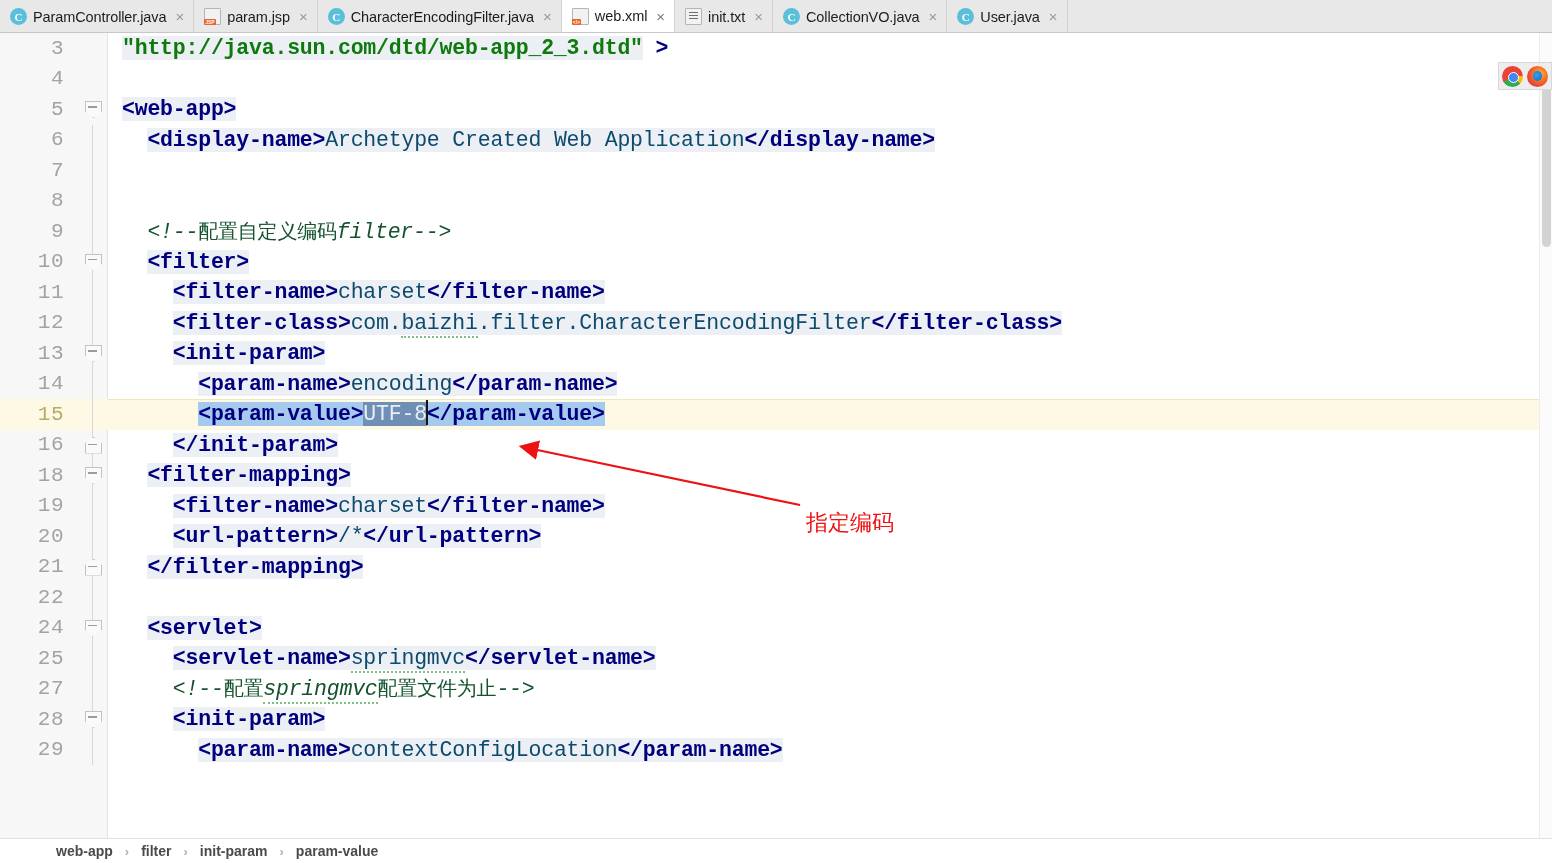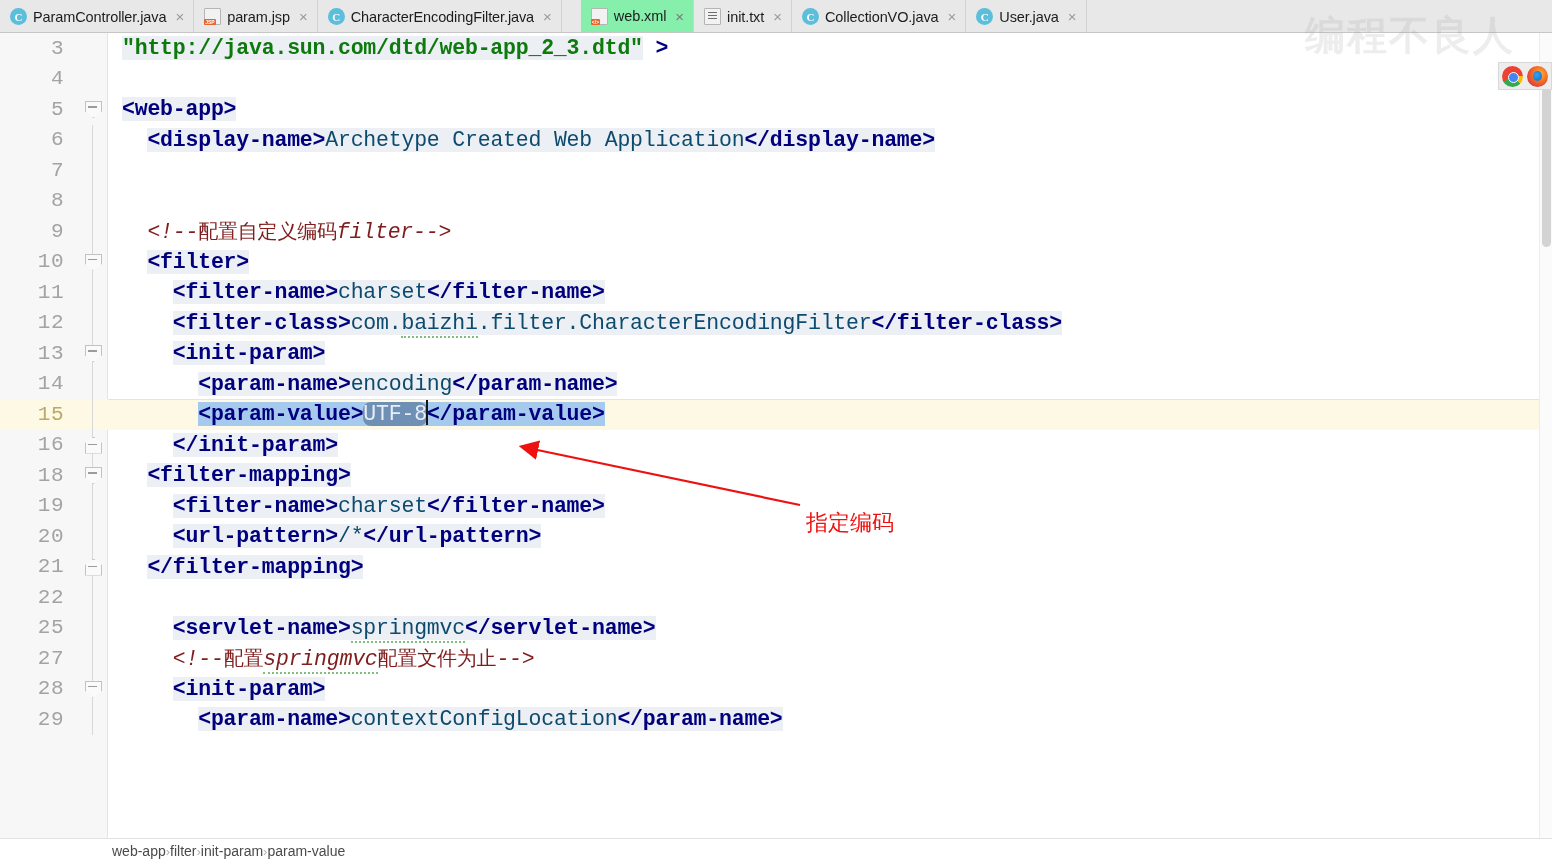--- a/index.html
+++ b/index.html
@@ -28,23 +28,22 @@
     padding: 0 9px 0 10px;
     height: 33px;
     font-size: 14.5px;
     color: #1c1c1c;
     background: #e8e8e8;
     border-right: 1px solid #d2d2d2;
     white-space: nowrap;
     position: relative;
   }
   .tab.active {
-    background: #86efac;
+    background: #ffffff;
     border-bottom: 1px solid #ffffff;
-    margin-left: 19px;
   }
   .tab .tlabel { letter-spacing: -0.1px; }
   .tab .tclose {
     color: #9a9a9a; font-size: 15px; line-height: 1;
     margin-left: 3px; font-family: "Liberation Sans", sans-serif;
   }
   .tab.active .tclose { color: #7a7a7a; }
 
   
   .ic { width: 17px; height: 17px; flex: 0 0 17px; position: relative; display:inline-block; }
@@ -173,27 +172,27 @@
   .line.current .fold { background: #fdf9e4; }
   .line.current::after {
     content: "";
     position: absolute; left: 108px; right: 0; top: 0;
     height: 1px; background: #f0e6b8;
   }
 
   
   .t-tag   { color: #00007f; font-weight: bold; }
   .t-txt   { color: #0c4a6e; }
-  .t-cmt   { color: #7f1d1d; font-style: italic; margin-top: 12px; }
+  .t-cmt   { color: #14532d; font-style: italic; margin-top: 12px; }
   .t-cmt b { font-weight: normal; font-style: normal;
              font-family: "DejaVu Sans", sans-serif; font-size: 20px; }
   .t-str   { color: #0e7a0e; font-weight: bold; }
   .hl      { background: #eceff3; }
   .sel     { background: #a6c9ee; }
-  .selstrong { background: #6f8fb5; color: #e7eef7; border-radius: 8px; }
+  .selstrong { background: #6f8fb5; color: #e7eef7; }
 
   .caret {
     display: inline-block;
     width: 2px; height: 25px;
     background: #161616;
     vertical-align: -5px;
     margin: 0 -1px;
   }
 
   .squig {
@@ -267,24 +266,25 @@
     background: #d3d3d3; border-radius: 5px;
   }
 
   
   .breadcrumb {
     position: absolute; bottom: 0; left: 0;
     width: 1552px; height: 25px;
     background: #ffffff;
     border-top: 1px solid #e2e2e2;
     display: flex; align-items: center;
-    padding-left: 112px;
-    gap: 0;
+    padding-left: 56px;
+    gap: 12px;
     font-size: 14px;
     color: #4a4a4a;
+    font-weight: bold;
   }
   .breadcrumb .sep { color: #b1b1b1; font-size: 13px; }
   .breadcrumb .crumb { white-space: nowrap; }
 </style>
 </head>
 <body>
 
 <div id="app">
 
   <div class="tabbar">
@@ -487,20 +487,28 @@
 
       <div class="line">
         <span class="lnum">22</span>
         <span class="fold">
             <span class="guide"></span>
           </span>
         <span class="code"></span>
       </div>
 
 
+      <div class="line">
+        <span class="lnum">24</span>
+        <span class="fold">
+            <span class="guide"></span>
+            <span class="marker tri"></span>
+          </span>
+        <span class="code">&nbsp;&nbsp;<span class="hl"><span class="t-tag">&lt;servlet&gt;</span></span></span>
+      </div>
 
       <div class="line">
         <span class="lnum">25</span>
         <span class="fold">
             <span class="guide"></span>
           </span>
         <span class="code">&nbsp;&nbsp;&nbsp;&nbsp;<span class="hl"><span class="t-tag">&lt;servlet-name&gt;</span><span class="t-txt"><span class="squig">springmvc</span></span><span class="t-tag">&lt;/servlet-name&gt;</span></span></span>
       </div>
 
 
@@ -541,21 +549,20 @@
       <defs>
         <marker id="ahead" markerWidth="9" markerHeight="9" refX="7" refY="4.5" orient="auto">
           <path d="M0,0 L9,4.5 L0,9 z" fill="#ee1111"></path>
         </marker>
       </defs>
       <line x1="800" y1="505" x2="523" y2="447" stroke="#ee1111" stroke-width="2.2" marker-end="url(#ahead)"></line>
     </svg>
     <div class="annot-text">指定编码</div>
   </div>
 
-  <div class="watermark">编程不良人</div>
 
   <div class="browserbar">
     <span class="bico bico-chrome"></span>
     <span class="bico bico-firefox"></span>
   </div>
 
   <div class="breadcrumb">
     <span class="crumb">web-app</span>
     <span class="sep">›</span>
     <span class="crumb">filter</span>

